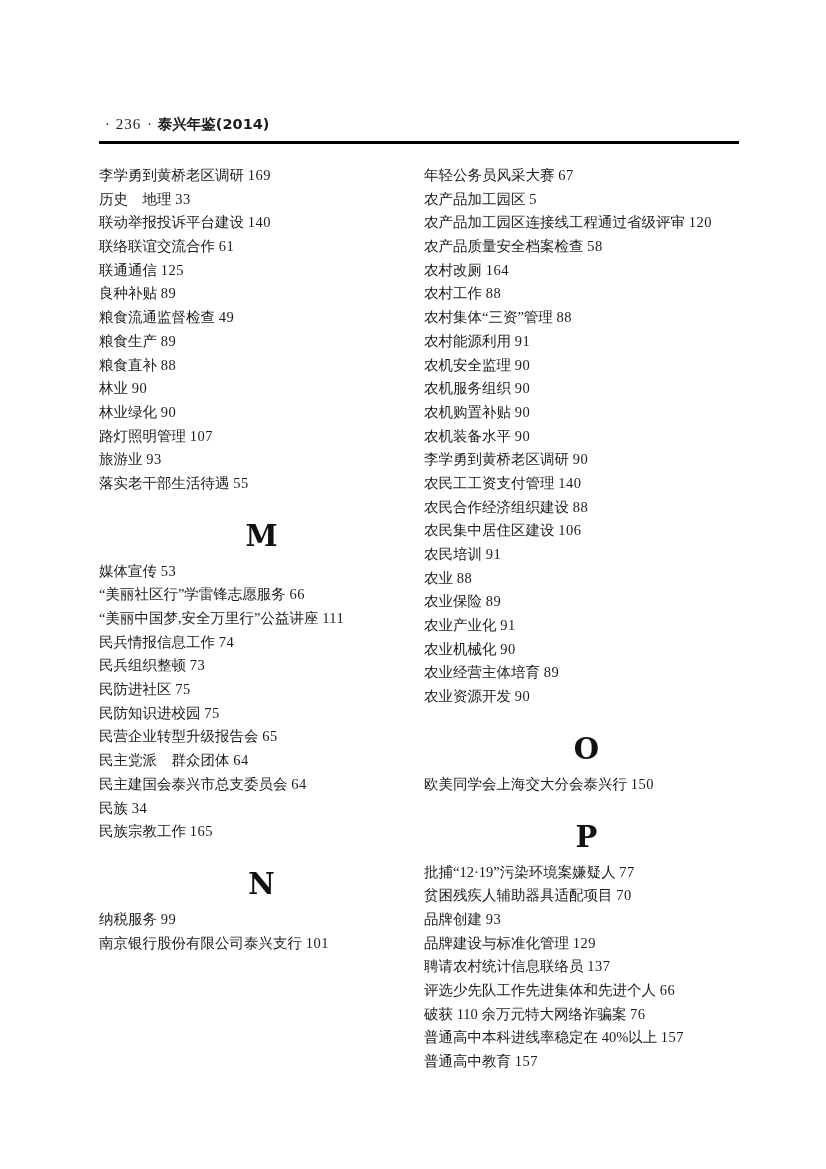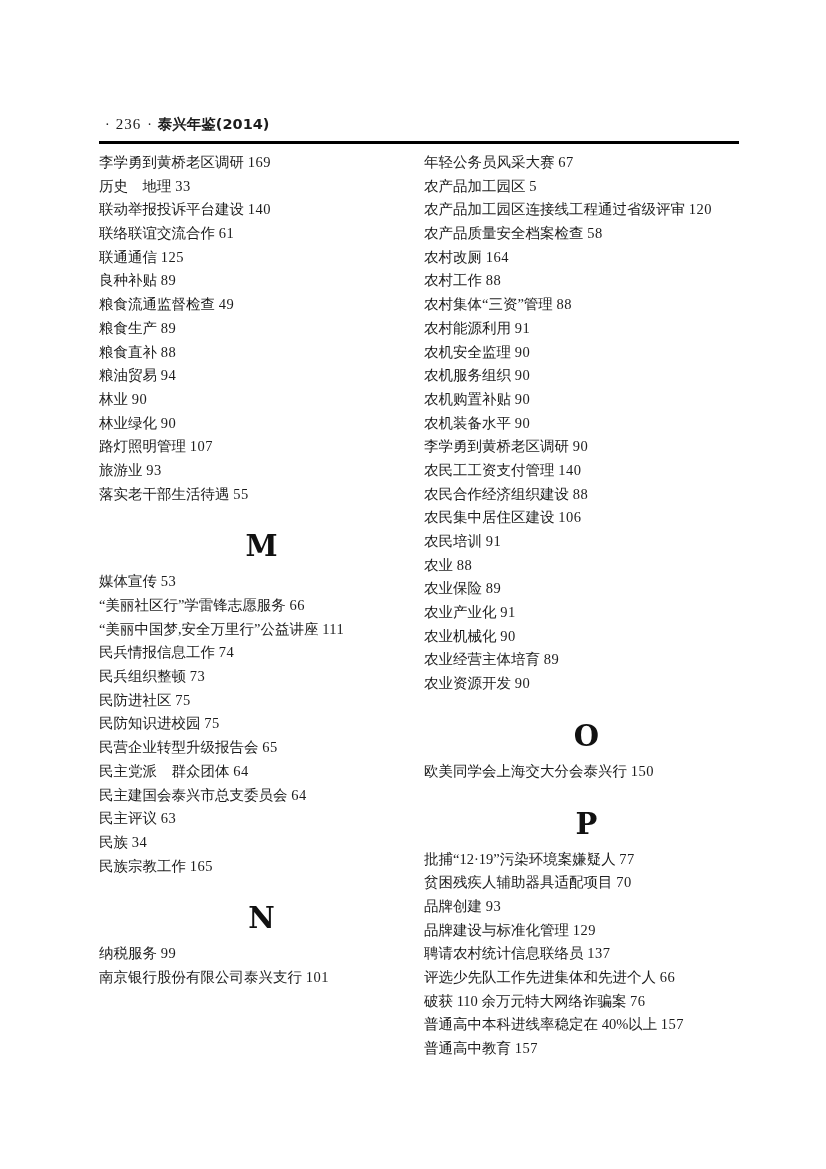--- a/index.html
+++ b/index.html
@@ -41,20 +41,21 @@
     font-family: "DejaVu Sans", "Liberation Sans", sans-serif;
     font-size: 14.5px;
   }
   .index-body {
     display: flex;
     margin-top: 7px;
   }
   .column {
     width: 325px;
     flex: 0 0 325px;
+    margin-top: 13px;
   }
   .entry {
     font-size: 14.5px;
     line-height: 23.7px;
     height: 23.7px;
     white-space: nowrap;
     overflow: hidden;
   }
   .entry .page-ref {
     font-family: "Liberation Serif", "DejaVu Serif", serif;
@@ -84,38 +85,36 @@
       <div class="column" id="col-left">
           <div class="entry"><span class="term">李学勇到黄桥老区调研</span> <span class="page-ref">169</span></div>
           <div class="entry"><span class="term">历史　地理</span> <span class="page-ref">33</span></div>
           <div class="entry"><span class="term">联动举报投诉平台建设</span> <span class="page-ref">140</span></div>
           <div class="entry"><span class="term">联络联谊交流合作</span> <span class="page-ref">61</span></div>
           <div class="entry"><span class="term">联通通信</span> <span class="page-ref">125</span></div>
           <div class="entry"><span class="term">良种补贴</span> <span class="page-ref">89</span></div>
           <div class="entry"><span class="term">粮食流通监督检查</span> <span class="page-ref">49</span></div>
           <div class="entry"><span class="term">粮食生产</span> <span class="page-ref">89</span></div>
           <div class="entry"><span class="term">粮食直补</span> <span class="page-ref">88</span></div>
-          <div class="entry"><span class="term">粮油贸易</span> <span class="page-ref">94</span></div>
           <div class="entry"><span class="term">林业</span> <span class="page-ref">90</span></div>
           <div class="entry"><span class="term">林业绿化</span> <span class="page-ref">90</span></div>
           <div class="entry"><span class="term">路灯照明管理</span> <span class="page-ref">107</span></div>
           <div class="entry"><span class="term">旅游业</span> <span class="page-ref">93</span></div>
           <div class="entry"><span class="term">落实老干部生活待遇</span> <span class="page-ref">55</span></div>
           <div class="section-letter">M</div>
           <div class="entry"><span class="term">媒体宣传</span> <span class="page-ref">53</span></div>
           <div class="entry"><span class="term">“美丽社区行”学雷锋志愿服务</span> <span class="page-ref">66</span></div>
           <div class="entry"><span class="term">“美丽中国梦,安全万里行”公益讲座</span> <span class="page-ref">111</span></div>
           <div class="entry"><span class="term">民兵情报信息工作</span> <span class="page-ref">74</span></div>
           <div class="entry"><span class="term">民兵组织整顿</span> <span class="page-ref">73</span></div>
           <div class="entry"><span class="term">民防进社区</span> <span class="page-ref">75</span></div>
           <div class="entry"><span class="term">民防知识进校园</span> <span class="page-ref">75</span></div>
           <div class="entry"><span class="term">民营企业转型升级报告会</span> <span class="page-ref">65</span></div>
           <div class="entry"><span class="term">民主党派　群众团体</span> <span class="page-ref">64</span></div>
           <div class="entry"><span class="term">民主建国会泰兴市总支委员会</span> <span class="page-ref">64</span></div>
-          <div class="entry"><span class="term">民主评议</span> <span class="page-ref">63</span></div>
           <div class="entry"><span class="term">民族</span> <span class="page-ref">34</span></div>
           <div class="entry"><span class="term">民族宗教工作</span> <span class="page-ref">165</span></div>
           <div class="section-letter">N</div>
           <div class="entry"><span class="term">纳税服务</span> <span class="page-ref">99</span></div>
           <div class="entry"><span class="term">南京银行股份有限公司泰兴支行</span> <span class="page-ref">101</span></div>
         </div>
       <div class="column" id="col-right">
           <div class="entry"><span class="term">年轻公务员风采大赛</span> <span class="page-ref">67</span></div>
           <div class="entry"><span class="term">农产品加工园区</span> <span class="page-ref">5</span></div>
           <div class="entry"><span class="term">农产品加工园区连接线工程通过省级评审</span> <span class="page-ref">120</span></div>

